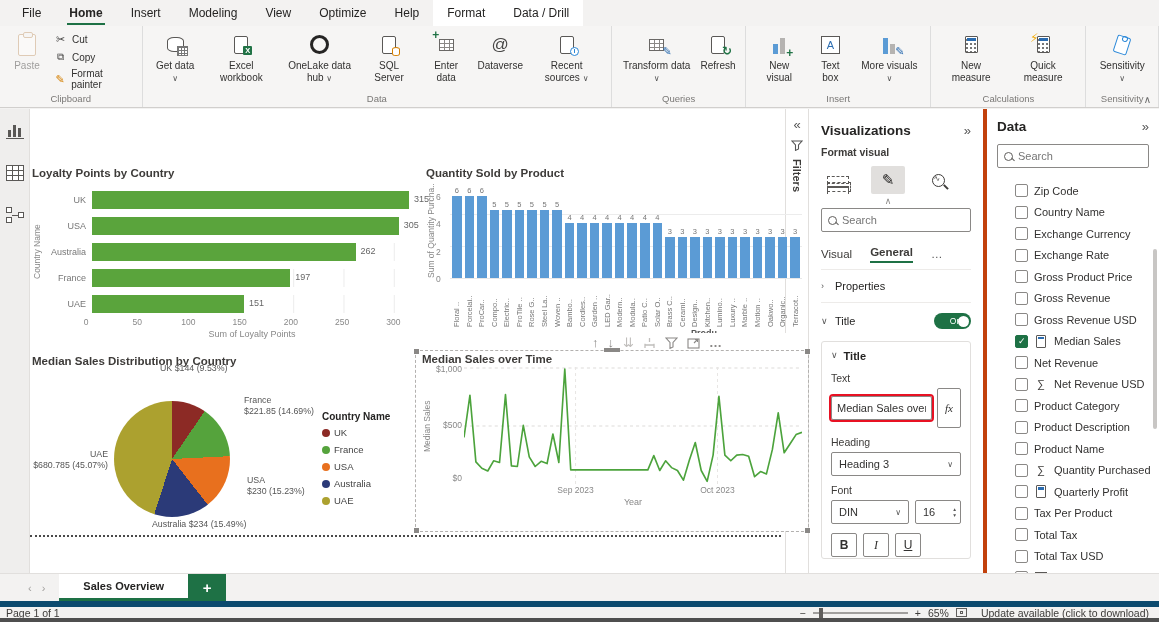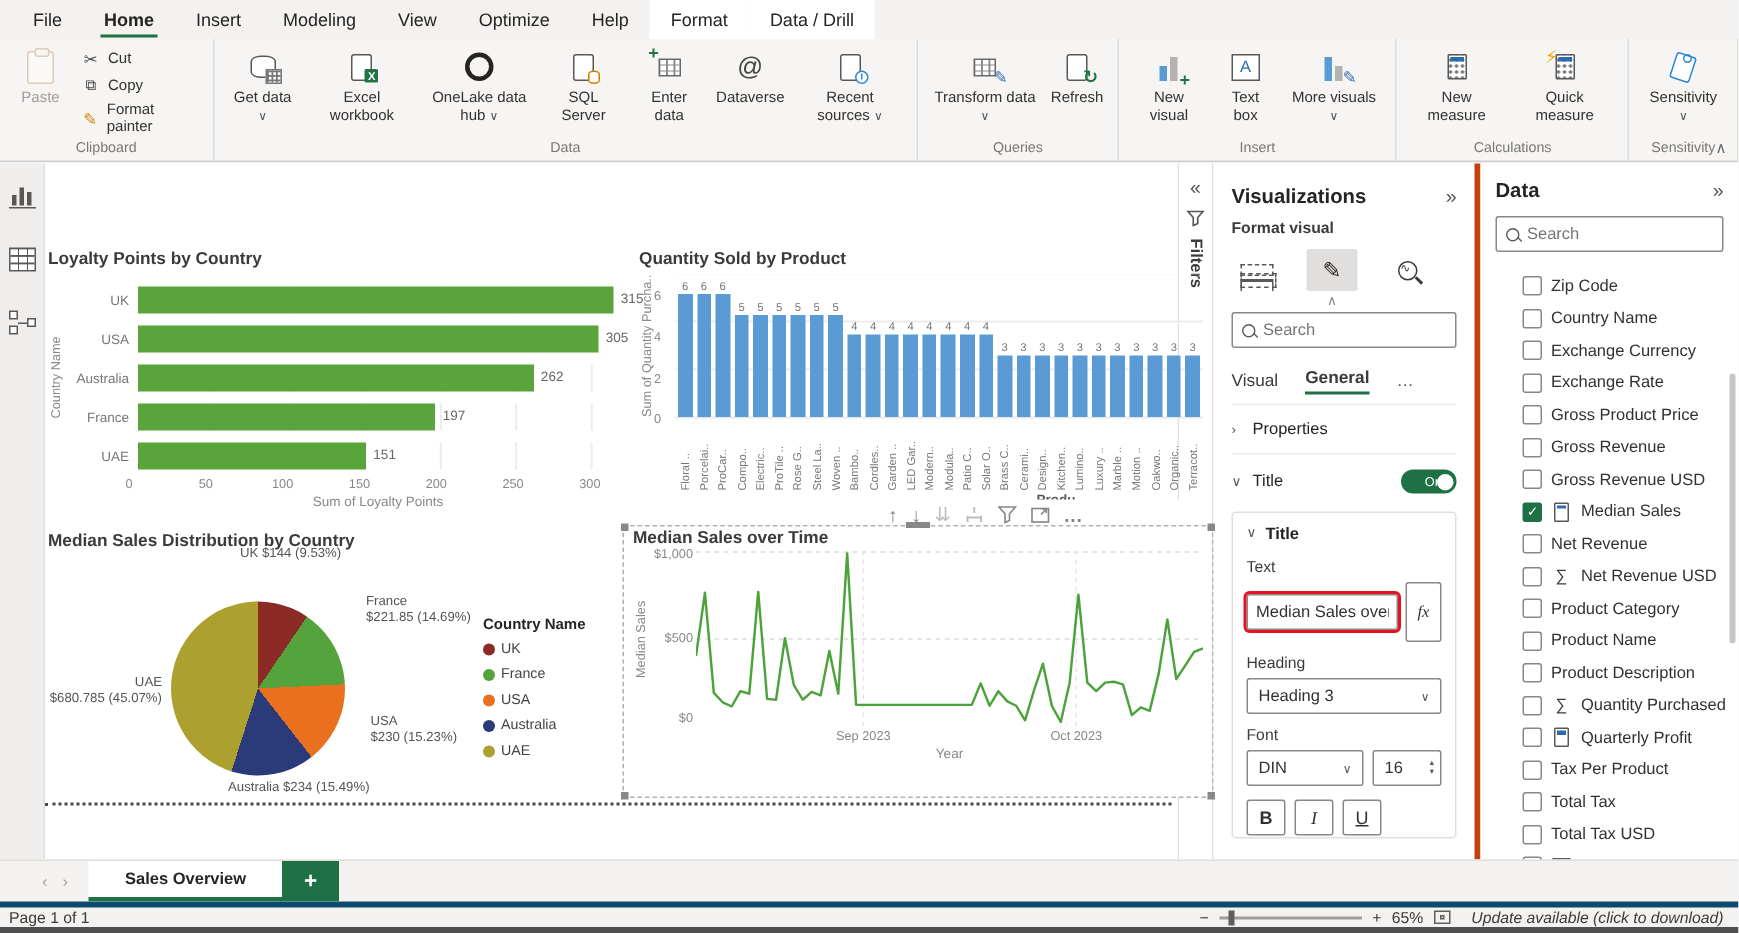--- a/index.html
+++ b/index.html
@@ -213,28 +213,28 @@
   .mini-table { width:12px; height:11px; border:1.2px solid #5a5856; background:
       linear-gradient(#5a5856 1px,transparent 1px) 0 3px/100% 4px,
       linear-gradient(90deg,#5a5856 1px,transparent 1px) 3px 0/4px 100%, #fff; }
   .data-scroll { position:absolute; right:2px; top:140px; width:4px; height:180px; border-radius:2px; background:#c8c6c4; }
 
   
   .pagebar { position:absolute; left:0; right:0; top:573px; height:28px; background:#f3f2f1; border-top:1px solid #e1dfdd; display:flex; align-items:stretch; }
   .pgnav { display:flex; align-items:center; gap:10px; padding:0 14px 0 28px; color:#a19f9d; font-size:11px; }
   .ptab { background:#fff; display:flex; align-items:center; padding:0 24px; font-size:11px; font-weight:bold; color:#252423; border-bottom:3px solid #1e7145; }
   .ptab-add { width:38px; background:#1e7145; color:#fff; display:flex; align-items:center; justify-content:center; font-size:15px; font-weight:bold; }
-  .statusbar { position:absolute; left:0; right:0; top:601px; height:17px; background:#f3f2f1; border-top:4px solid #0c4a6e; display:flex; align-items:center; font-size:10.5px; color:#3d3b39; padding:0 6px; }
+  .statusbar { position:absolute; left:0; right:0; top:601px; height:17px; background:#f3f2f1; border-top:6px solid #0c4a6e; display:flex; align-items:center; font-size:10.5px; color:#3d3b39; padding:0 6px; }
   .statusbar .spacer { flex:1; }
   .zoomctl { display:flex; align-items:center; gap:7px; margin-right:14px; }
   .ztrack { width:95px; height:2px; background:#a19f9d; position:relative; }
   .zknob { position:absolute; left:6px; top:-4px; width:4px; height:10px; background:#605e5c; }
   .fitic { width:11px; height:9px; border:1.2px solid #605e5c; position:relative; }
   .fitic::after { content:""; position:absolute; inset:2px 3px; border:1px solid #605e5c; }
-  .update-txt { margin-right:4px;font-style:italic; }
+  .update-txt { margin-right:4px; }
   .bottom-edge { position:absolute; left:0; right:0; top:618px; height:4px; background:#4f4f4f; }
 </style>
 </head>
 <body>
 
 <div class="menubar" id="menu-tabs">
     <div class="mtab">File</div>
     <div class="mtab active">Home</div>
     <div class="mtab">Insert</div>
     <div class="mtab">Modeling</div>
@@ -930,25 +930,25 @@
           <span class="cb"></span>
           <span class="ficon">∑</span>
           <span>Net Revenue USD</span>
         </div>
         <div class="frow">
           <span class="cb"></span>
           <span>Product Category</span>
         </div>
         <div class="frow">
           <span class="cb"></span>
+          <span>Product Description</span>
+        </div>
+        <div class="frow">
+          <span class="cb"></span>
           <span>Product Name</span>
-        </div>
-        <div class="frow">
-          <span class="cb"></span>
-          <span>Product Description</span>
         </div>
         <div class="frow">
           <span class="cb"></span>
           <span class="ficon">∑</span>
           <span>Quantity Purchased</span>
         </div>
         <div class="frow">
           <span class="cb"></span>
           <span class="ficon">
             <span class="mini-calc"></span>

